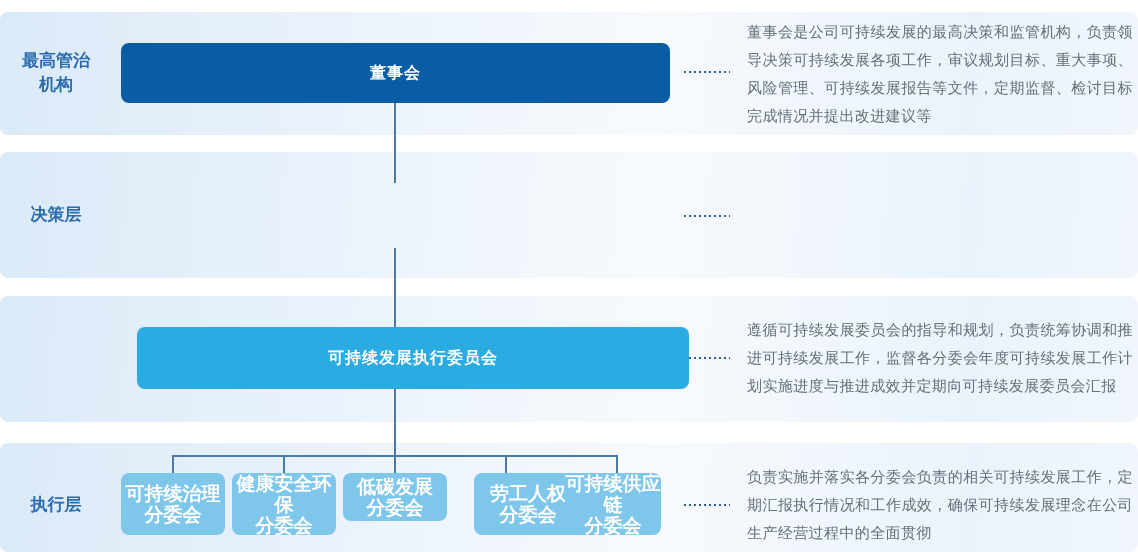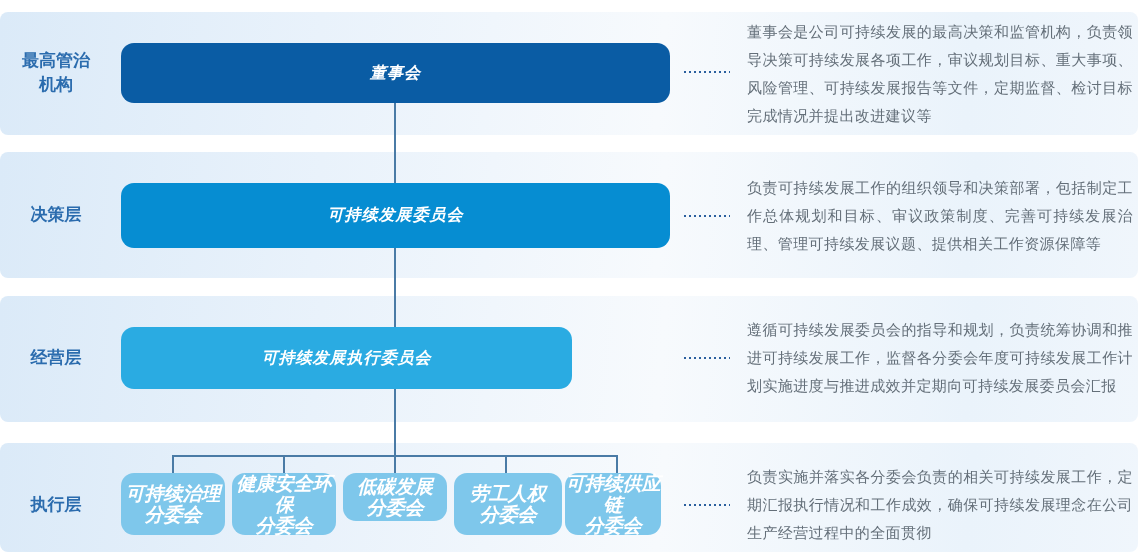--- a/index.html
+++ b/index.html
@@ -10,22 +10,22 @@
   .band{
     position:absolute;left:0;width:1138px;border-radius:8px;
     background:linear-gradient(95deg,#dbeaf8 0%,#e9f2fb 28%,#f7fafd 58%,#eaf3fb 85%,#f0f6fc 100%);
   }
   .tier-label{
     position:absolute;left:0;width:112px;text-align:center;
     color:var(--tier-label,#2b6cae);font-size:17px;font-weight:bold;
     line-height:24px;white-space:pre-line;
   }
   .node{
-    position:absolute;border-radius:13px;display:flex;align-items:center;justify-content:center;
-    color:#ffffff;font-weight:bold;text-align:center;font-style:italic;
+    position:absolute;border-radius:8px;display:flex;align-items:center;justify-content:center;
+    color:#ffffff;font-weight:bold;text-align:center;
   }
   .node.t1{background:var(--tier1-box,#0a5ca4);font-size:16px;letter-spacing:1px;}
   .node.t2{background:var(--tier2-box,#068dd2);font-size:16px;letter-spacing:1px;}
   .node.t3{background:var(--tier3-box,#2aabe2);font-size:16px;letter-spacing:1px;}
   .node.t4{background:var(--tier4-box,#7ec7eb);font-size:19px;line-height:21px;white-space:pre-line;}
   .vline{position:absolute;width:2px;background:var(--connector,#4a7ba6);}
   .hline{position:absolute;height:2px;background:var(--connector,#4a7ba6);}
   .dotted{
     position:absolute;width:46px;height:2px;
     background:repeating-linear-gradient(90deg,var(--dotted-leader,#2a5f9e) 0 2px,transparent 2px 5px);
@@ -56,36 +56,33 @@
   <div class="vline" style="left:616px;top:455px;height:18px"></div>
 
   <div class="dotted" style="left:684px;top:71px"></div>
   <div class="dotted" style="left:684px;top:215px"></div>
   <div class="dotted" style="left:684px;top:357px"></div>
   <div class="dotted" style="left:684px;top:504px"></div>
 
   <div class="tier-label" style="top:49px">最高管治
 机构</div>
   <div class="tier-label" style="top:203px">决策层</div>
-  <div class="tier-label" style="top:346px">经营层</div>
   <div class="tier-label" style="top:493px">执行层</div>
 
   <div class="node t1" style="left:121px;top:43px;width:549px;height:60px">董事会</div>
-  <div class="node t2" style="left:121px;top:183px;width:549px;height:65px">可持续发展委员会</div>
-  <div class="node t3" style="left:121px;top:327px;width:451px;height:62px">可持续发展执行委员会</div>
+  <div class="node t3" style="left:137px;top:327px;width:552px;height:62px">可持续发展执行委员会</div>
 
   <div class="node t4" style="left:121px;top:473px;width:104px;height:62px">可持续治理
 分委会</div>
   <div class="node t4" style="left:232px;top:473px;width:104px;height:62px">健康安全环保
 分委会</div>
   <div class="node t4" style="left:343px;top:473px;width:104px;height:48px">低碳发展
 分委会</div>
-  <div class="node t4" style="left:454px;top:473px;width:108px;height:62px">劳工人权
+  <div class="node t4" style="left:474px;top:473px;width:108px;height:62px">劳工人权
 分委会</div>
   <div class="node t4" style="left:565px;top:473px;width:96px;height:62px">可持续供应链
 分委会</div>
 
   <div class="desc" style="top:18px">董事会是公司可持续发展的最高决策和监管机构，负责领导决策可持续发展各项工作，审议规划目标、重大事项、风险管理、可持续发展报告等文件，定期监督、检讨目标完成情况并提出改进建议等</div>
-  <div class="desc" style="top:174px">负责可持续发展工作的组织领导和决策部署，包括制定工作总体规划和目标、审议政策制度、完善可持续发展治理、管理可持续发展议题、提供相关工作资源保障等</div>
   <div class="desc" style="top:463px">负责实施并落实各分委会负责的相关可持续发展工作，定期汇报执行情况和工作成效，确保可持续发展理念在公司生产经营过程中的全面贯彻</div>
   <div class="desc" style="top:316px">遵循可持续发展委员会的指导和规划，负责统筹协调和推进可持续发展工作，监督各分委会年度可持续发展工作计划实施进度与推进成效并定期向可持续发展委员会汇报</div>
 
 </div>
 
 </body></html>

